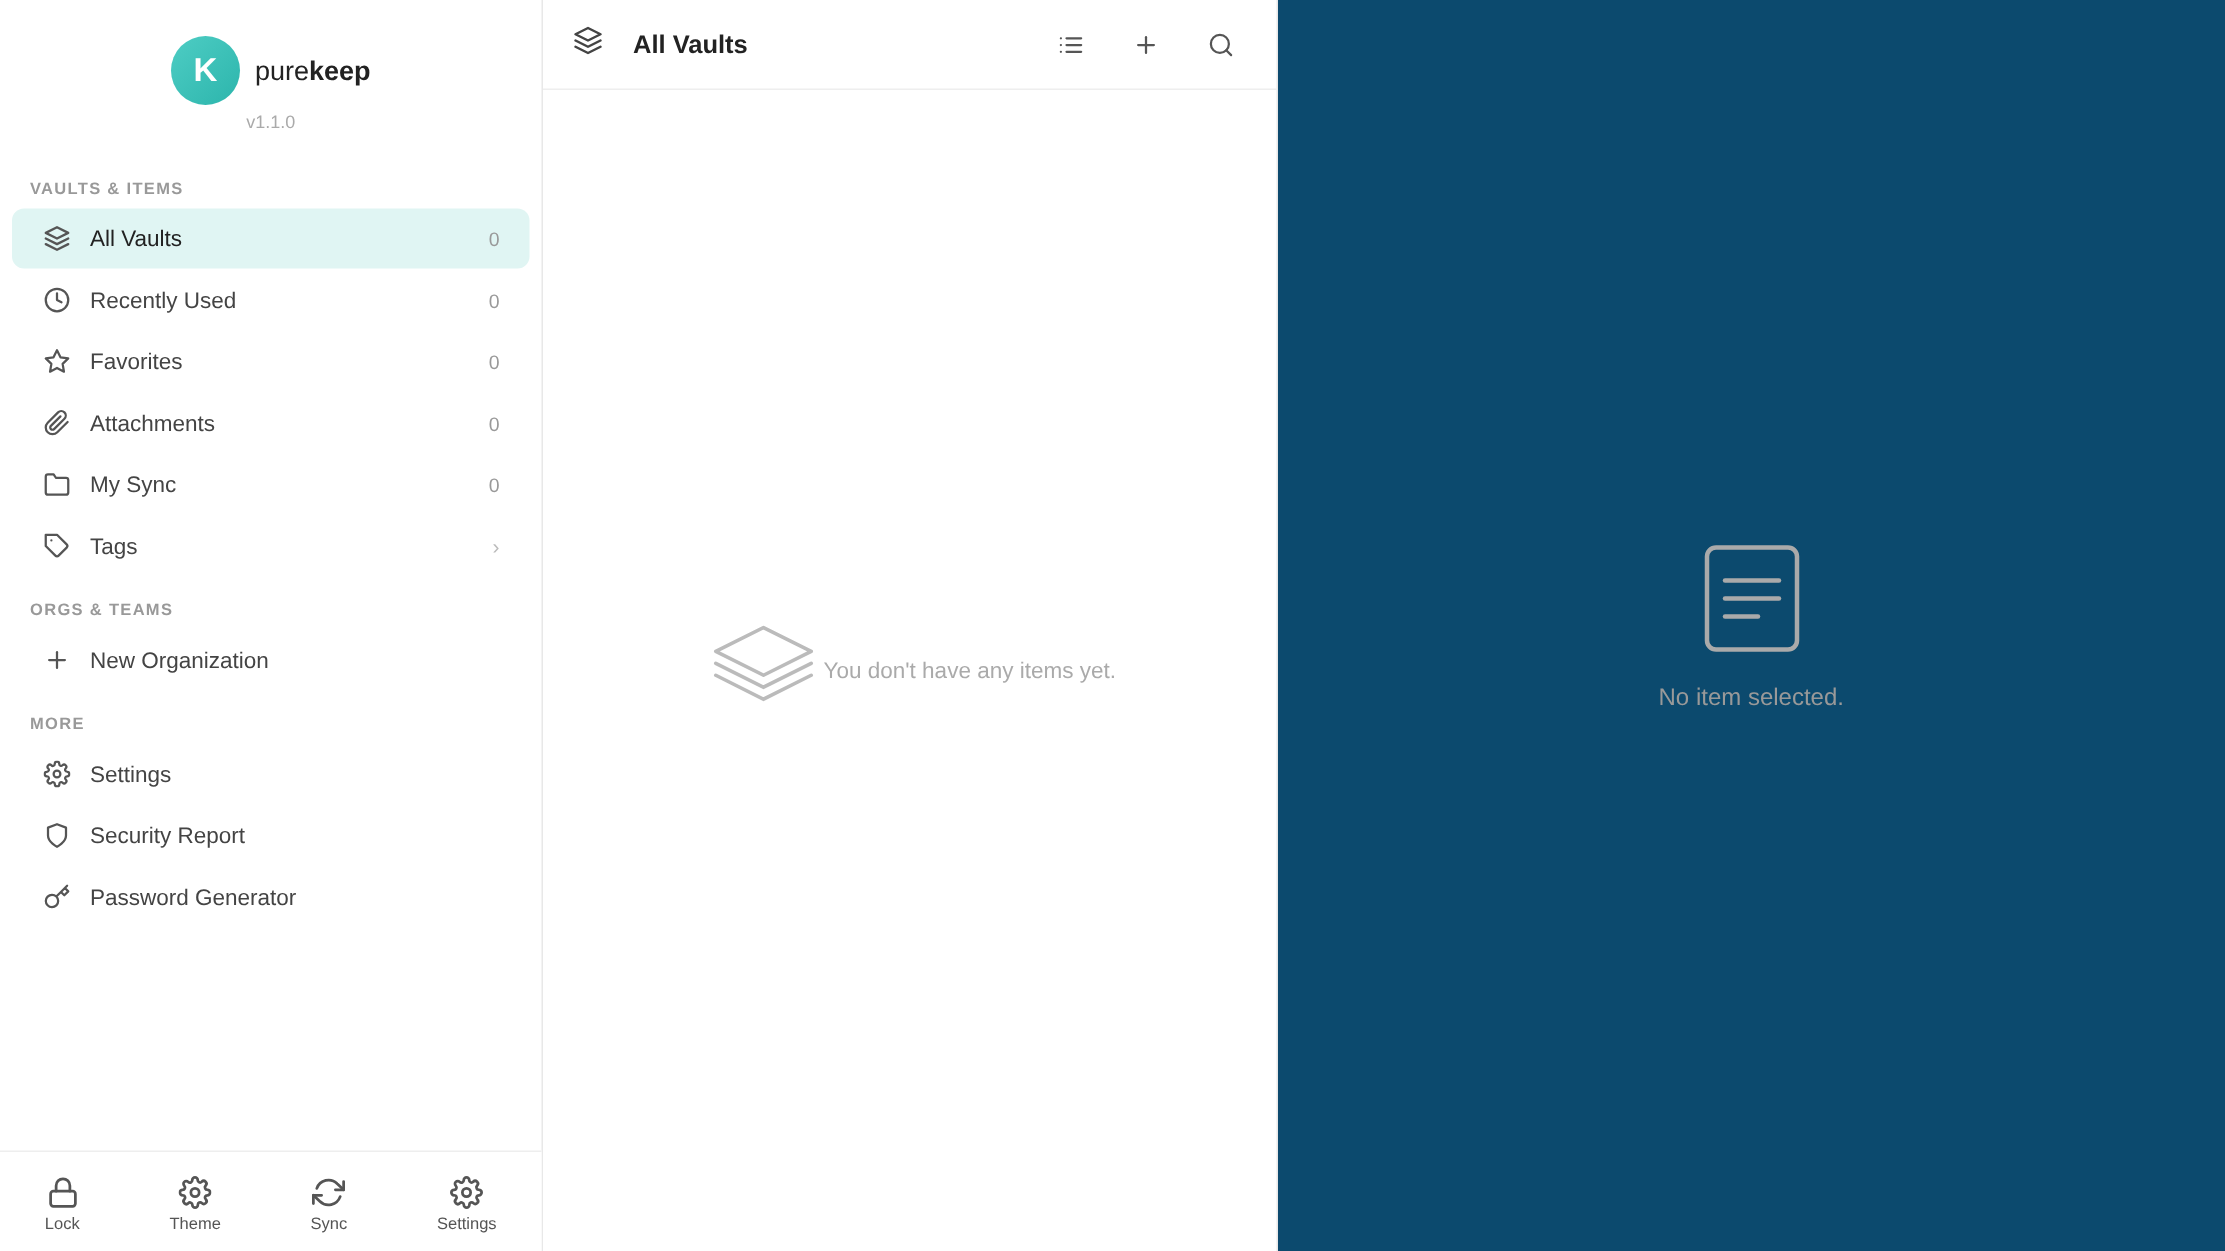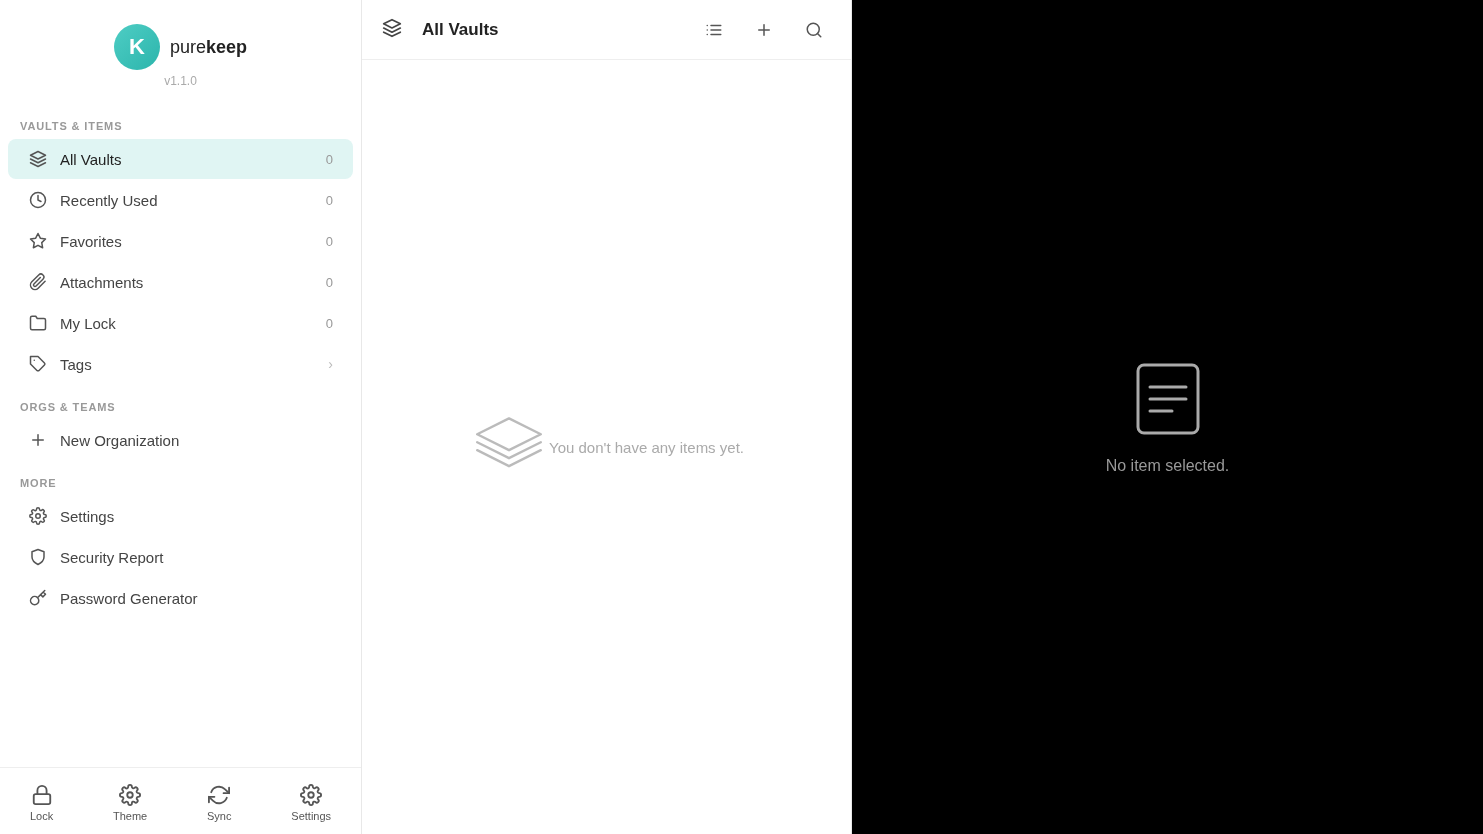--- a/index.html
+++ b/index.html
@@ -192,21 +192,21 @@
       height: 70px;
     }
 
     
     .right-panel {
       flex: 1;
       display: flex;
       flex-direction: column;
       align-items: center;
       justify-content: center;
-      background: #000000;
+      background: #0c4a6e;
       gap: 18px;
       color: #999;
       font-size: 16px;
     }
     .document-icon {
       width: 72px;
       height: 80px;
     }
 
     
@@ -272,21 +272,21 @@
       <span class="nav-label">Attachments</span>
       <span class="nav-count">0</span>
     </div>
 
     <div class="nav-item">
       <div class="nav-icon">
         <svg width="18" height="18" viewBox="0 0 24 24" fill="none" stroke="currentColor" stroke-width="2" stroke-linecap="round" stroke-linejoin="round">
           <path d="M22 19a2 2 0 0 1-2 2H4a2 2 0 0 1-2-2V5a2 2 0 0 1 2-2h5l2 3h9a2 2 0 0 1 2 2z"></path>
         </svg>
       </div>
-      <span class="nav-label">My Lock</span>
+      <span class="nav-label">My Sync</span>
       <span class="nav-count">0</span>
     </div>
 
     <div class="nav-item">
       <div class="nav-icon">
         <svg width="18" height="18" viewBox="0 0 24 24" fill="none" stroke="currentColor" stroke-width="2" stroke-linecap="round" stroke-linejoin="round">
           <path d="M20.59 13.41l-7.17 7.17a2 2 0 0 1-2.83 0L2 12V2h10l8.59 8.59a2 2 0 0 1 0 2.82z"></path>
           <line x1="7" y1="7" x2="7.01" y2="7"></line>
         </svg>
       </div>

